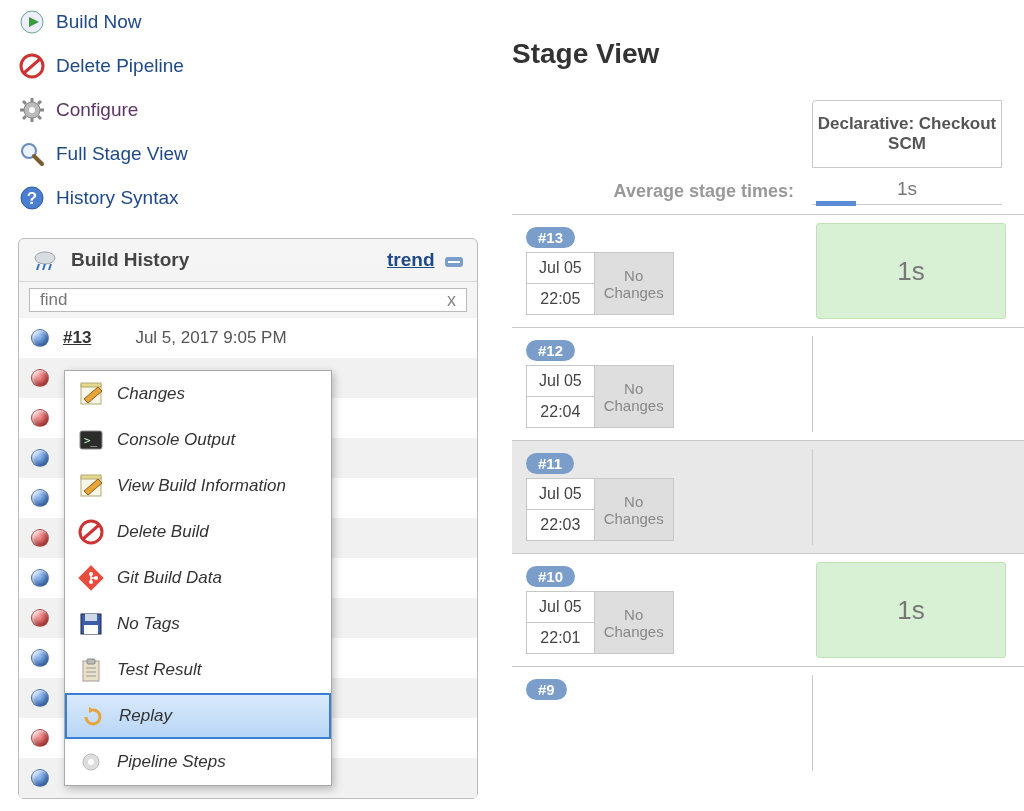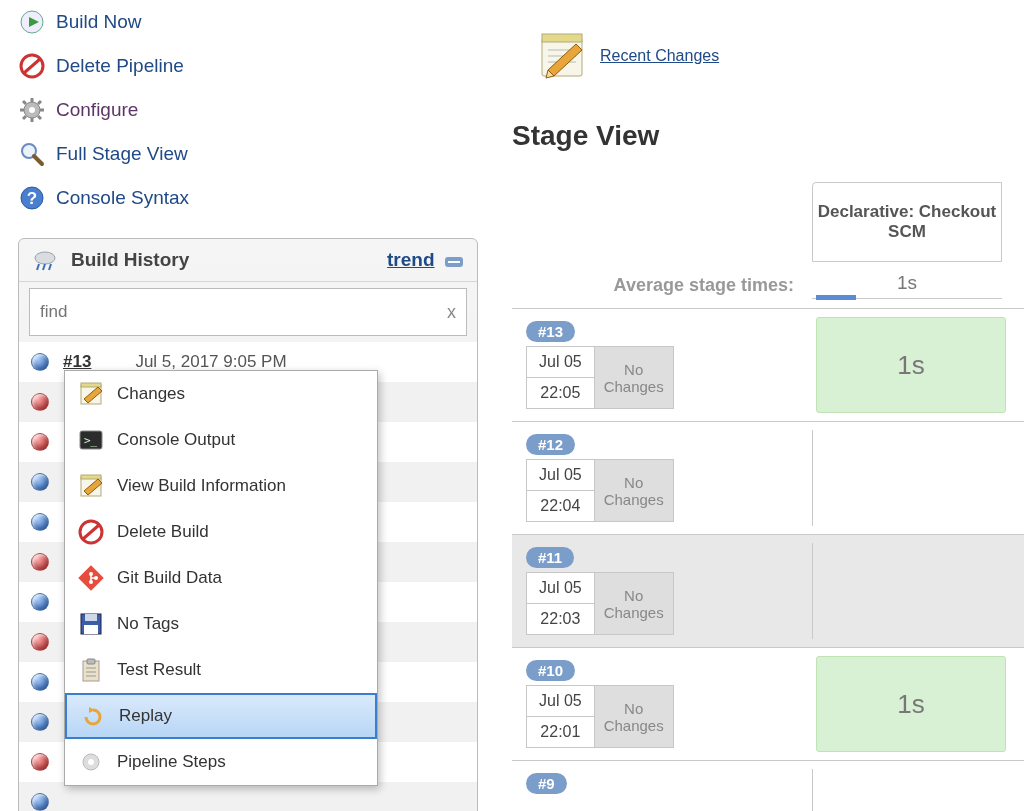--- a/index.html
+++ b/index.html
@@ -39,44 +39,45 @@
 .trend-minus {
   display: inline-block; width: 18px; height: 10px; background: #7a9ec9;
   border-radius: 3px; position: relative; vertical-align: middle; margin-left: 6px;
 }
 .trend-minus::after {
   content: ""; position: absolute; left: 3px; right: 3px; top: 4px; height: 2px; background: #fff;
 }
 
 .find-box {
   margin: 6px 10px; background: #fff; border: 1px solid #bbb;
-  display: flex; align-items: center; height: 48px; padding: 0 10px; color: #888;
+  display: flex; align-items: center; height: 24px; padding: 0 10px; color: #888;
 }
 .find-box input { border: none; outline: none; flex: 1; font-size: 17px; color: #555; background: transparent; }
 .find-box .clear { color: #888; cursor: pointer; font-size: 18px; }
 
 .build-list { background: #fff; }
 .build-row {
   display: flex; align-items: center; height: 40px; padding: 0 12px; gap: 14px;
 }
 .build-row:nth-child(even) { background: #f1f1f1; }
 .ball { width: 18px; height: 18px; border-radius: 50%; border: 1px solid rgba(0,0,0,0.18); box-shadow: inset -2px -3px 4px rgba(0,0,0,0.25), inset 2px 2px 3px rgba(255,255,255,0.7); }
 .ball.blue { background: radial-gradient(circle at 35% 30%, #a6c9f3, #2a66c2); }
 .ball.red { background: radial-gradient(circle at 35% 30%, #f6a9a9, #c62626); }
 .build-link { font-weight: bold; text-decoration: underline; color: #333; font-size: 17px; }
 .build-date { color: #555; font-size: 17px; margin-left: 30px; }
 
 .context-menu {
   position: absolute;
   left: 64px; top: 370px;
-  width: 314px;
+  width: 268px;
   background: #fff;
   border: 1px solid #aaa;
   box-shadow: 2px 3px 8px rgba(0,0,0,0.25);
   z-index: 50;
+  font-style: italic;
 }
 .context-item {
   display: flex; align-items: center; gap: 12px;
   height: 46px; padding: 0 12px;
   font-size: 17px; color: #333; cursor: pointer;
 }
 .context-item.sel {
   background: linear-gradient(#d9e9fb,#b8d6f6);
   border: 2px solid #3a7ecf;
 }
@@ -87,21 +88,21 @@
 }
 .recent-changes {
   display: flex; align-items: center; gap: 12px;
   padding: 30px 0 0 24px;
 }
 .stage-view-title { font-size: 28px; font-weight: bold; color: #333; padding: 38px 0 0 0; }
 .stage-table { margin-top: 30px; }
 .stage-header-row { display: flex; }
 .row-spacer { width: 300px; }
 .stage-col-header {
-  width: 190px; height: 80px;
+  width: 190px; height: 68px;
   border: 1px solid #c9c9c9;
   display: flex; align-items: center; justify-content: center;
   text-align: center; font-weight: bold; color: #555; font-size: 17px;
   background: #fff; border-radius: 4px 0 0 0;
 }
 .avg-row { display: flex; align-items: center; height: 46px; }
 .avg-label { width: 300px; text-align: right; padding-right: 18px; color: #999; font-weight: bold; font-size: 18px; }
 .avg-cell { width: 190px; text-align: center; color: #777; font-size: 19px; border-bottom: 1px solid #c9c9c9; padding-bottom: 4px; position: relative; }
 .avg-bar { position: absolute; left: 4px; bottom: -2px; width: 40px; height: 5px; background: #5a8cd6; }
 
@@ -187,21 +188,21 @@
       </span>
       <span class="nav-link-text ">Full Stage View</span>
     </div>
     <div class="nav-link">
       <span class="icon-slot">
         <svg width="26" height="26">
           <circle cx="13" cy="13" r="11" fill="#4a7ecf" stroke="#2a5a9f"></circle>
           <text x="13" y="19" text-anchor="middle" font-size="17" font-weight="bold" fill="#fff">?</text>
         </svg>
       </span>
-      <span class="nav-link-text ">Console Syntax</span>
+      <span class="nav-link-text ">History Syntax</span>
     </div>
   </div>
 
 <div class="build-history">
   <div class="build-history-header">
     <div class="build-history-title">
       <span class="icon-slot">
         <svg width="26" height="22" viewBox="0 0 26 22">
             <ellipse cx="12" cy="9" rx="10" ry="6" fill="#d9dde1" stroke="#9aa3ab"></ellipse>
             <line x1="6" y1="15" x2="4" y2="21" stroke="#3b6fb5" stroke-width="2"></line>
@@ -349,34 +350,20 @@
         <svg width="26" height="26">
           <circle cx="13" cy="13" r="8" fill="#ddd" stroke="#bbb"></circle>
           <circle cx="13" cy="13" r="3" fill="#fff"></circle>
         </svg>
       </span>
       <span>Pipeline Steps</span>
     </div>
   </div>
 
 <div class="right-pane">
-  <div class="recent-changes">
-    <span>
-      <svg width="52" height="52" viewBox="0 0 52 52">
-        <rect x="6" y="8" width="40" height="38" rx="2" fill="#f8f6e8" stroke="#b3a978"></rect>
-        <rect x="6" y="4" width="40" height="8" fill="#e3d98a" stroke="#b3a978"></rect>
-        <line x1="12" y1="20" x2="40" y2="20" stroke="#b8b8b8"></line>
-        <line x1="12" y1="26" x2="40" y2="26" stroke="#b8b8b8"></line>
-        <line x1="12" y1="32" x2="40" y2="32" stroke="#b8b8b8"></line>
-        <polygon points="40,14 46,20 18,46 12,40" fill="#e8a53a" stroke="#8d5c10"></polygon>
-        <polygon points="12,40 18,46 10,48" fill="#f5dca3" stroke="#8d5c10"></polygon>
-      </svg>
-    </span>
-    <a>Recent Changes</a>
-  </div>
 
   <div class="stage-view-title">Stage View</div>
 
   <div class="stage-table">
     <div class="stage-header-row">
       <div class="row-spacer"></div>
       <div class="stage-col-header">Declarative: Checkout SCM</div>
     </div>
     <div class="avg-row">
       <div class="avg-label">Average stage times:</div>

